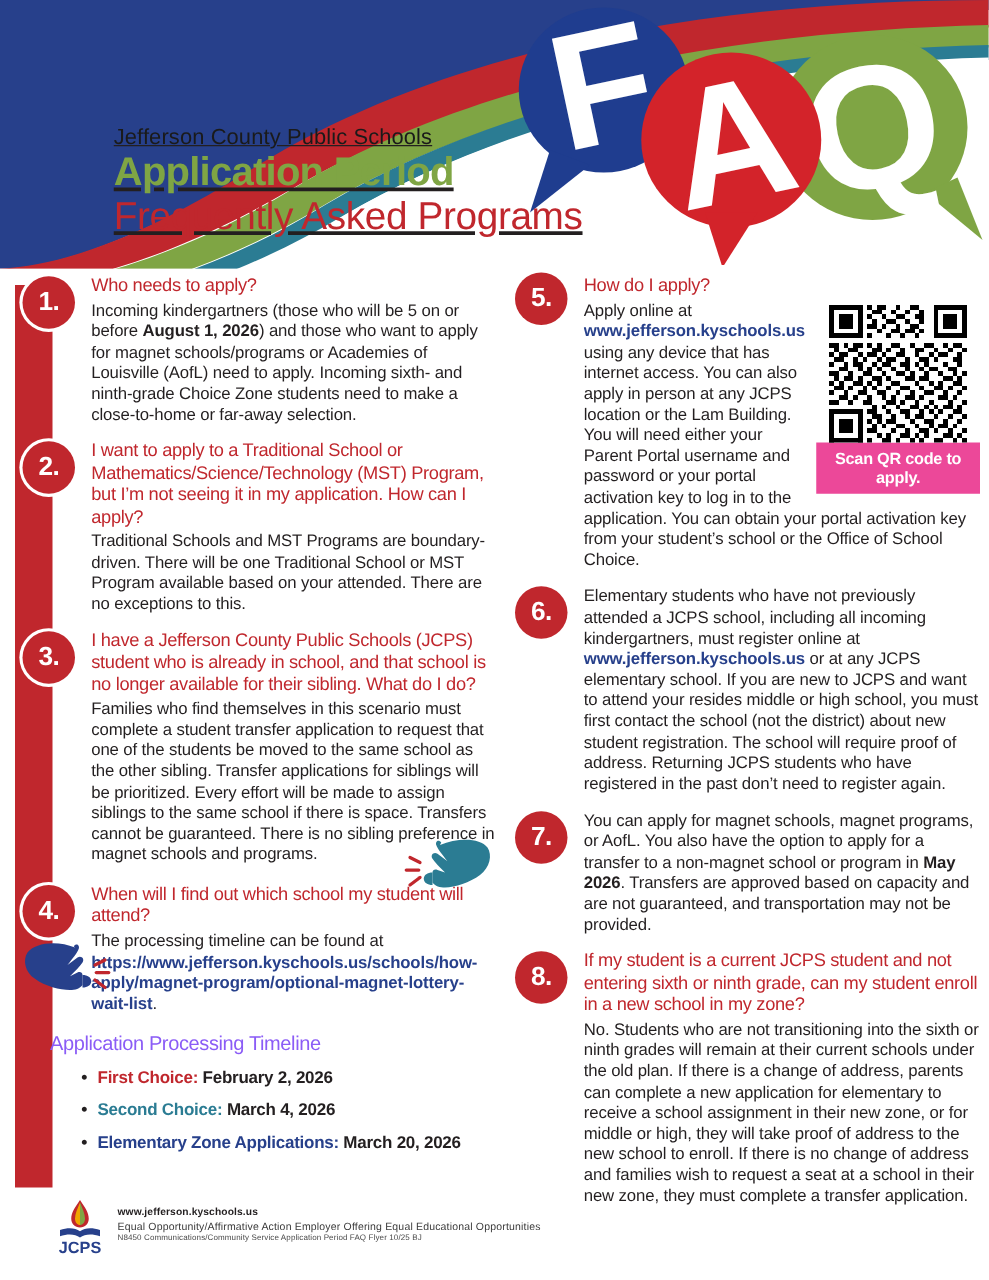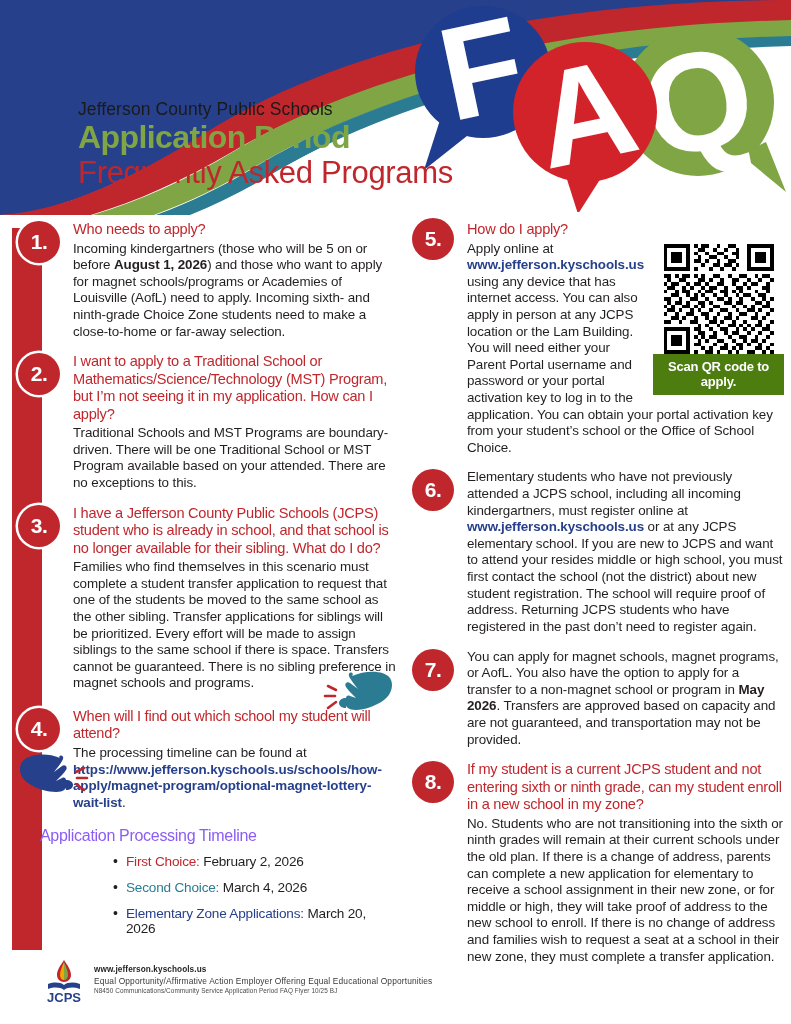--- a/index.html
+++ b/index.html
@@ -23,24 +23,25 @@
     width: 791px;
     height: 215px;
     overflow: hidden;
   }
   .banner-svg { position: absolute; left: 0; top: 0; }
 
   .faq-mark { position: absolute; left: 380px; top: 2px; width: 411px; height: 210px; }
 
   .title-block {
     position: absolute;
-    left: 78px;
+    left: 91px;
     top: 100px;
     width: 420px;
     z-index: 6;
+    text-decoration: underline;
   }
   .org-name {
     font-size: 17.5px;
     color: #1a1a1a;
     letter-spacing: 0.1px;
     line-height: 1.1;
     margin: 0 0 2px 0;
     font-weight: 400;
   }
   .main-title {
@@ -123,47 +124,46 @@
 
   
   .q5-flow { overflow: hidden; }
   .qr-wrap {
     float: right;
     width: 131px;
     margin: 3px 0 2px 8px;
   }
   .qr-img { width: 131px; height: 110px; display: block; }
   .qr-caption {
-    background: #4d7c0f;
+    background: #ec4899;
     color: #ffffff;
     font-weight: 700;
     font-size: 13px;
     text-align: center;
     line-height: 1.16;
     padding: 5px 2px 6px 2px;
     letter-spacing: -0.2px;
   }
 
   
   .timeline-head {
     font-size: 16px;
     font-weight: 400;
     color: #8b5cf6;
     margin: 16px 0 9px 22px;
     letter-spacing: -0.3px;
   }
   .tl-list { list-style: none; margin: 0; padding: 0 0 0 60px; }
   .tl-list li {
     font-size: 13.6px;
-    font-weight: 400;
+    font-weight: 700;
     color: #231f20;
     margin-bottom: 11px;
     position: relative;
     letter-spacing: -0.2px;
-    margin-left: 48px;
   }
   .tl-list li::before {
     content: "\2022";
     position: absolute;
     left: -13px;
     top: -1px;
     color: #231f20;
     font-size: 14px;
   }
   .tl-label-red   { color: #c0272d; }

